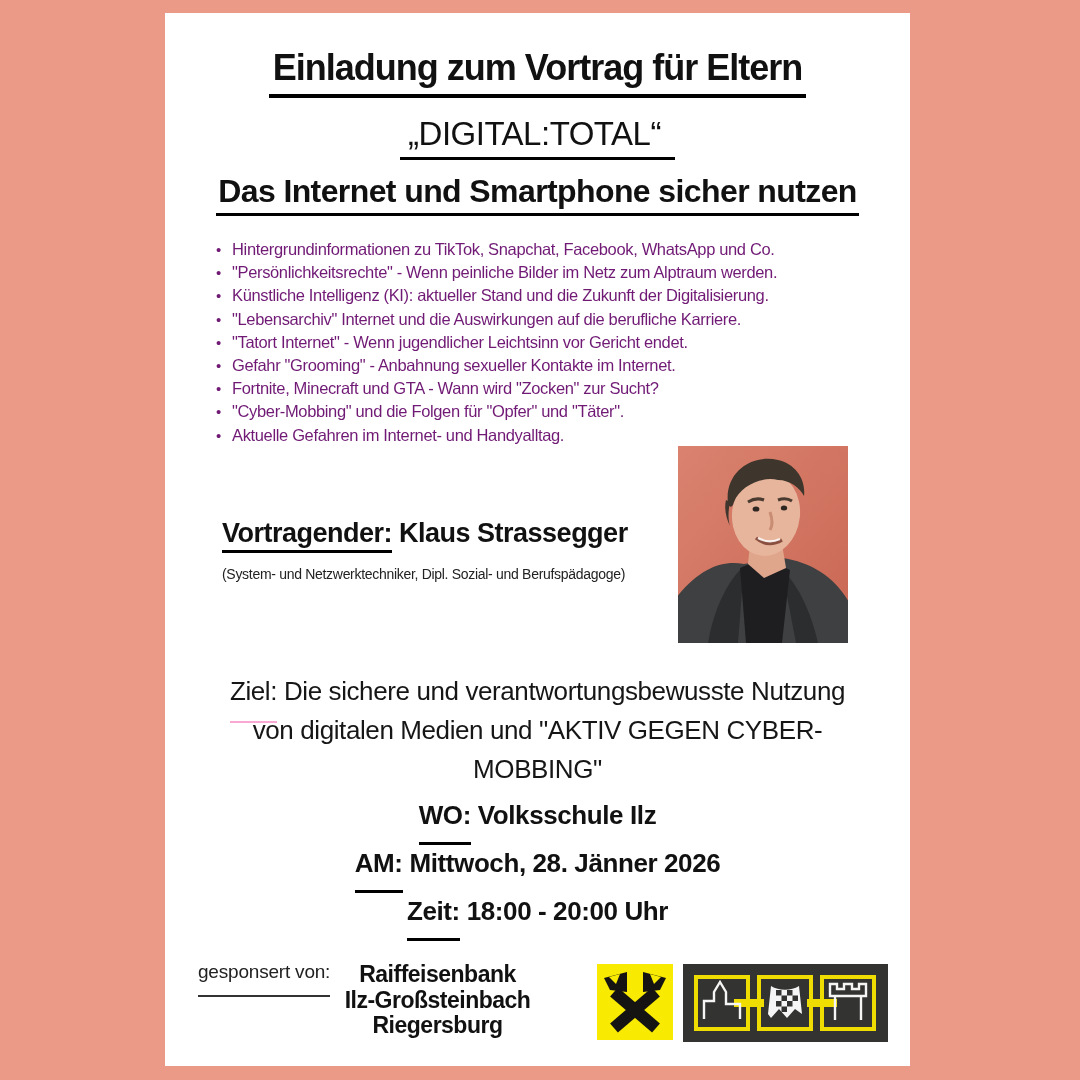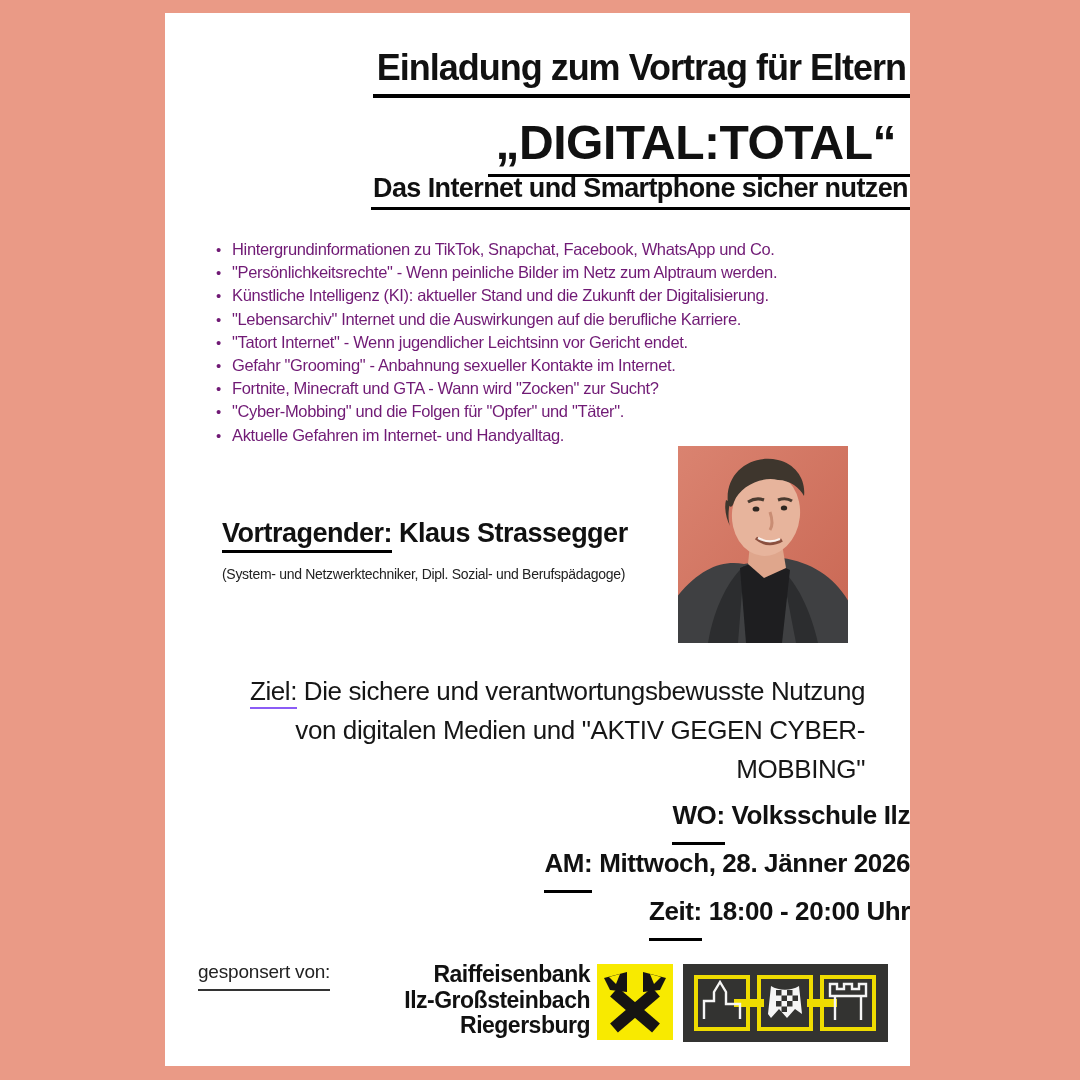--- a/index.html
+++ b/index.html
@@ -7,62 +7,62 @@
     width:1080px; height:1080px; position:relative; overflow:hidden;
     background:#ea9a86;
     font-family:"Liberation Sans","DejaVu Sans",sans-serif;
     color:#111;
   }
   .paper {
     position:absolute; left:165px; top:13px; width:745px; height:1053px;
     background:#ffffff;
   }
   .abs { position:absolute; }
-  .center { left:0; right:0; text-align:right; }
+  .center { left:0; right:0; text-align:center; }
 
   .h1 { top:34px; }
   .h1 span {
     display:inline-block; font-size:36px; font-weight:bold; letter-spacing:-1px;
     border-bottom:4px solid #000; padding:0 4px 5px 4px;
   }
   .h2 { top:102px; }
   .h2 span {
-    display:inline-block; font-size:48px; font-weight:bold; letter-spacing:-0.5px;
+    display:inline-block; font-size:33px; font-weight:normal; letter-spacing:-0.5px;
     border-bottom:3px solid #000; padding:0 14px 4px 8px;
   }
   .h3 { top:160px; }
   .h3 span {
-    display:inline-block; font-size:27px; font-weight:bold; letter-spacing:-0.6px;
+    display:inline-block; font-size:32px; font-weight:bold; letter-spacing:-0.6px;
     border-bottom:3px solid #000; padding:0 2px 3px 2px;
   }
 
   .topics { top:225px; left:50px; right:28px; list-style:none; }
   .topics li {
     position:relative; padding-left:17px; font-size:16.5px; letter-spacing:-0.35px;
     line-height:23.2px; color:#701a75;
   }
   .topics li::before { content:"•"; position:absolute; left:1px; top:0; font-size:15px; }
 
   .speaker-line { left:57px; top:505px; font-size:27px; font-weight:bold; letter-spacing:-0.5px; }
   .speaker-line .u { border-bottom:3px solid #000; padding-bottom:2px; }
   .credentials { left:57px; top:553px; font-size:14px; letter-spacing:-0.3px; color:#222; }
 
   .photo { left:513px; top:433px; width:170px; height:197px; }
 
   .goal { top:659px; left:45px; right:45px; font-size:26px; line-height:39px; letter-spacing:-0.4px; color:#161616; }
-  .goal .u { border-bottom:2px solid #8b5cf6; padding-bottom:1px; }
+  .goal .u { border-bottom:2px solid #f9a8d4; padding-bottom:15px; }
 
   .detail { font-size:26px; font-weight:bold; letter-spacing:-0.4px; }
   .detail .u { border-bottom:3px solid #000; padding-bottom:12px; }
   .d1 { top:787px; } .d2 { top:835px; } .d3 { top:883px; }
 
   .sponsor-label { left:33px; top:948px; font-size:19px; letter-spacing:-0.2px;
-    border-bottom:2px solid #333; padding-bottom:6px; color:#222; }
-
-  .bank-name { top:949px; left:120px; width:305px; text-align:right;
+    border-bottom:2px solid #333; padding-bottom:12px; color:#222; }
+
+  .bank-name { top:949px; left:120px; width:305px; text-align:center;
     font-size:23px; font-weight:bold; line-height:25.5px; letter-spacing:-0.5px; }
 
   .r-logo { left:432px; top:951px; width:76px; height:76px; }
   .m-logo { left:518px; top:951px; width:205px; height:78px; }
 </style>
 </head>
 <body>
 
 <div class="paper">
 

